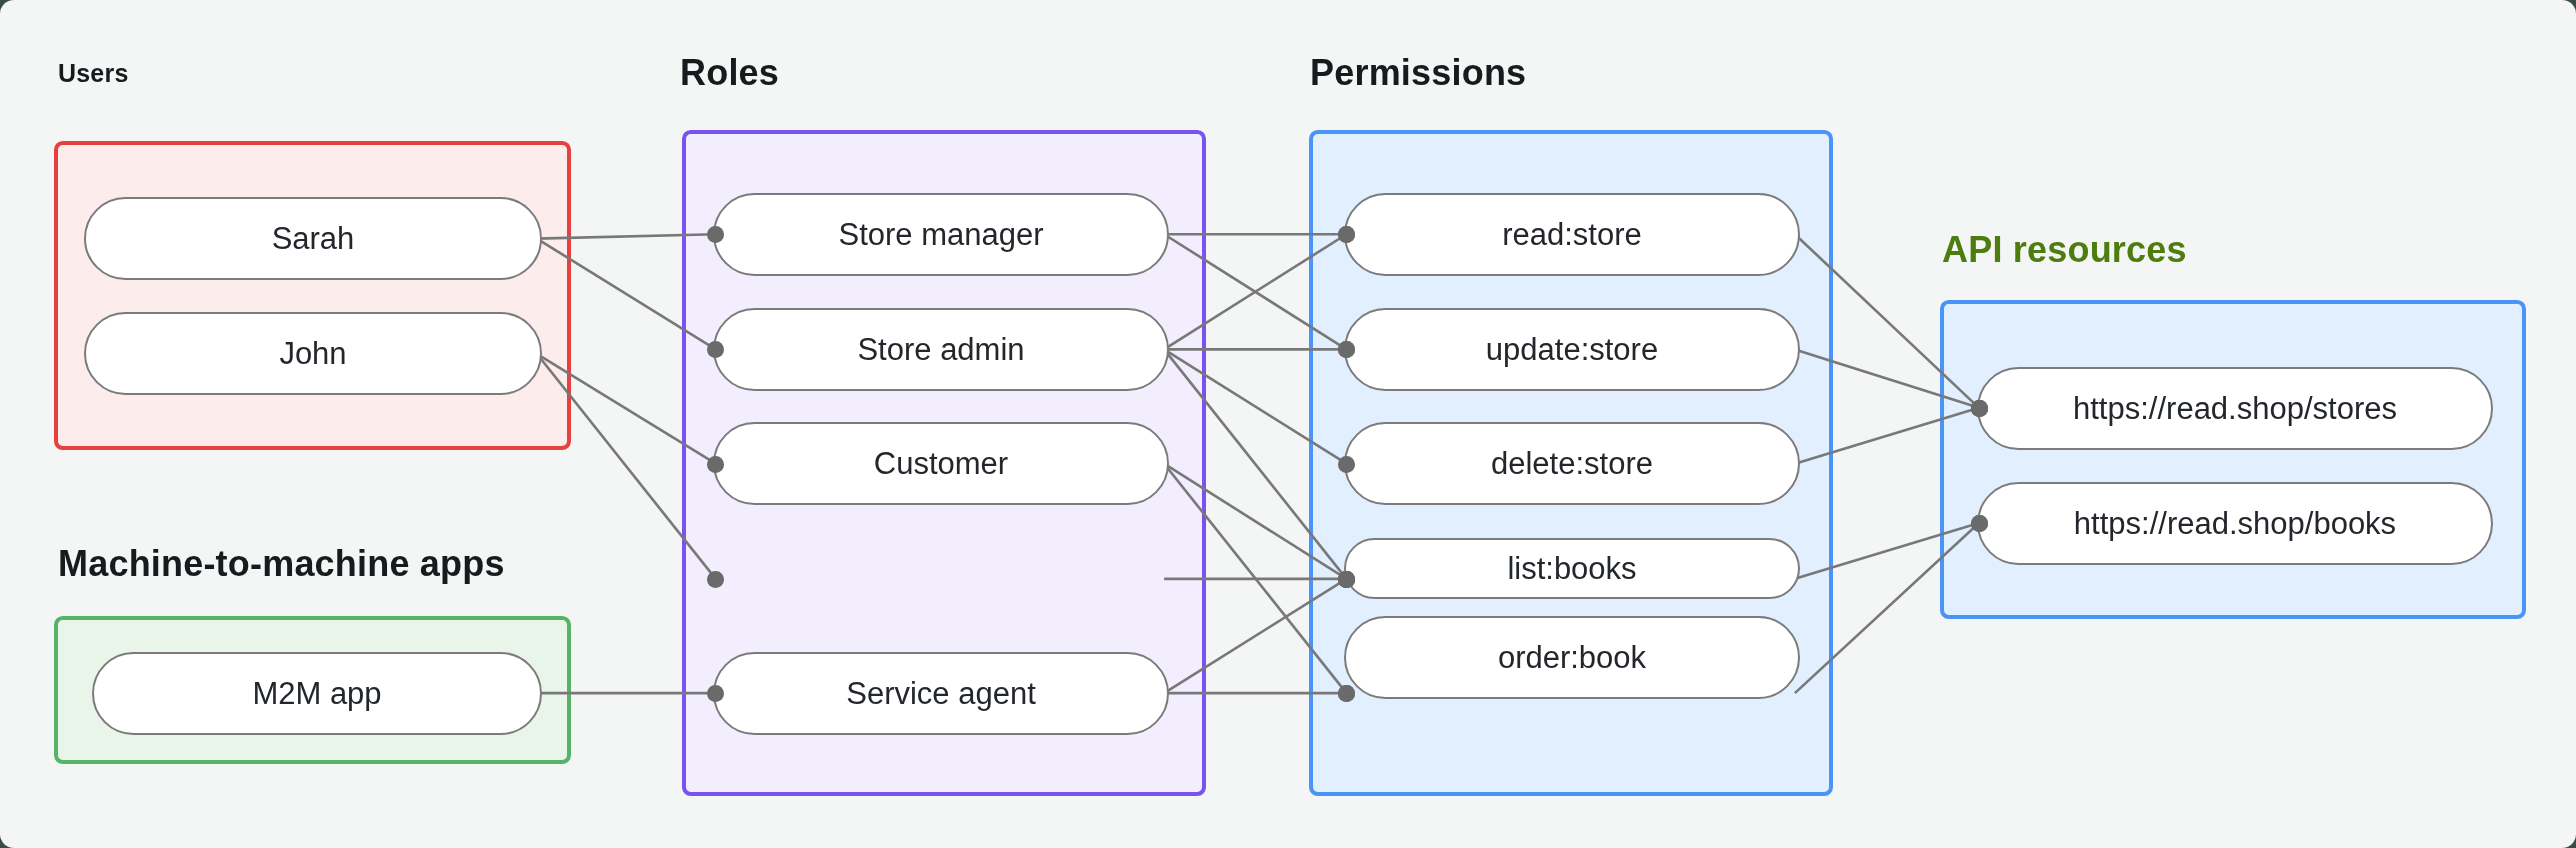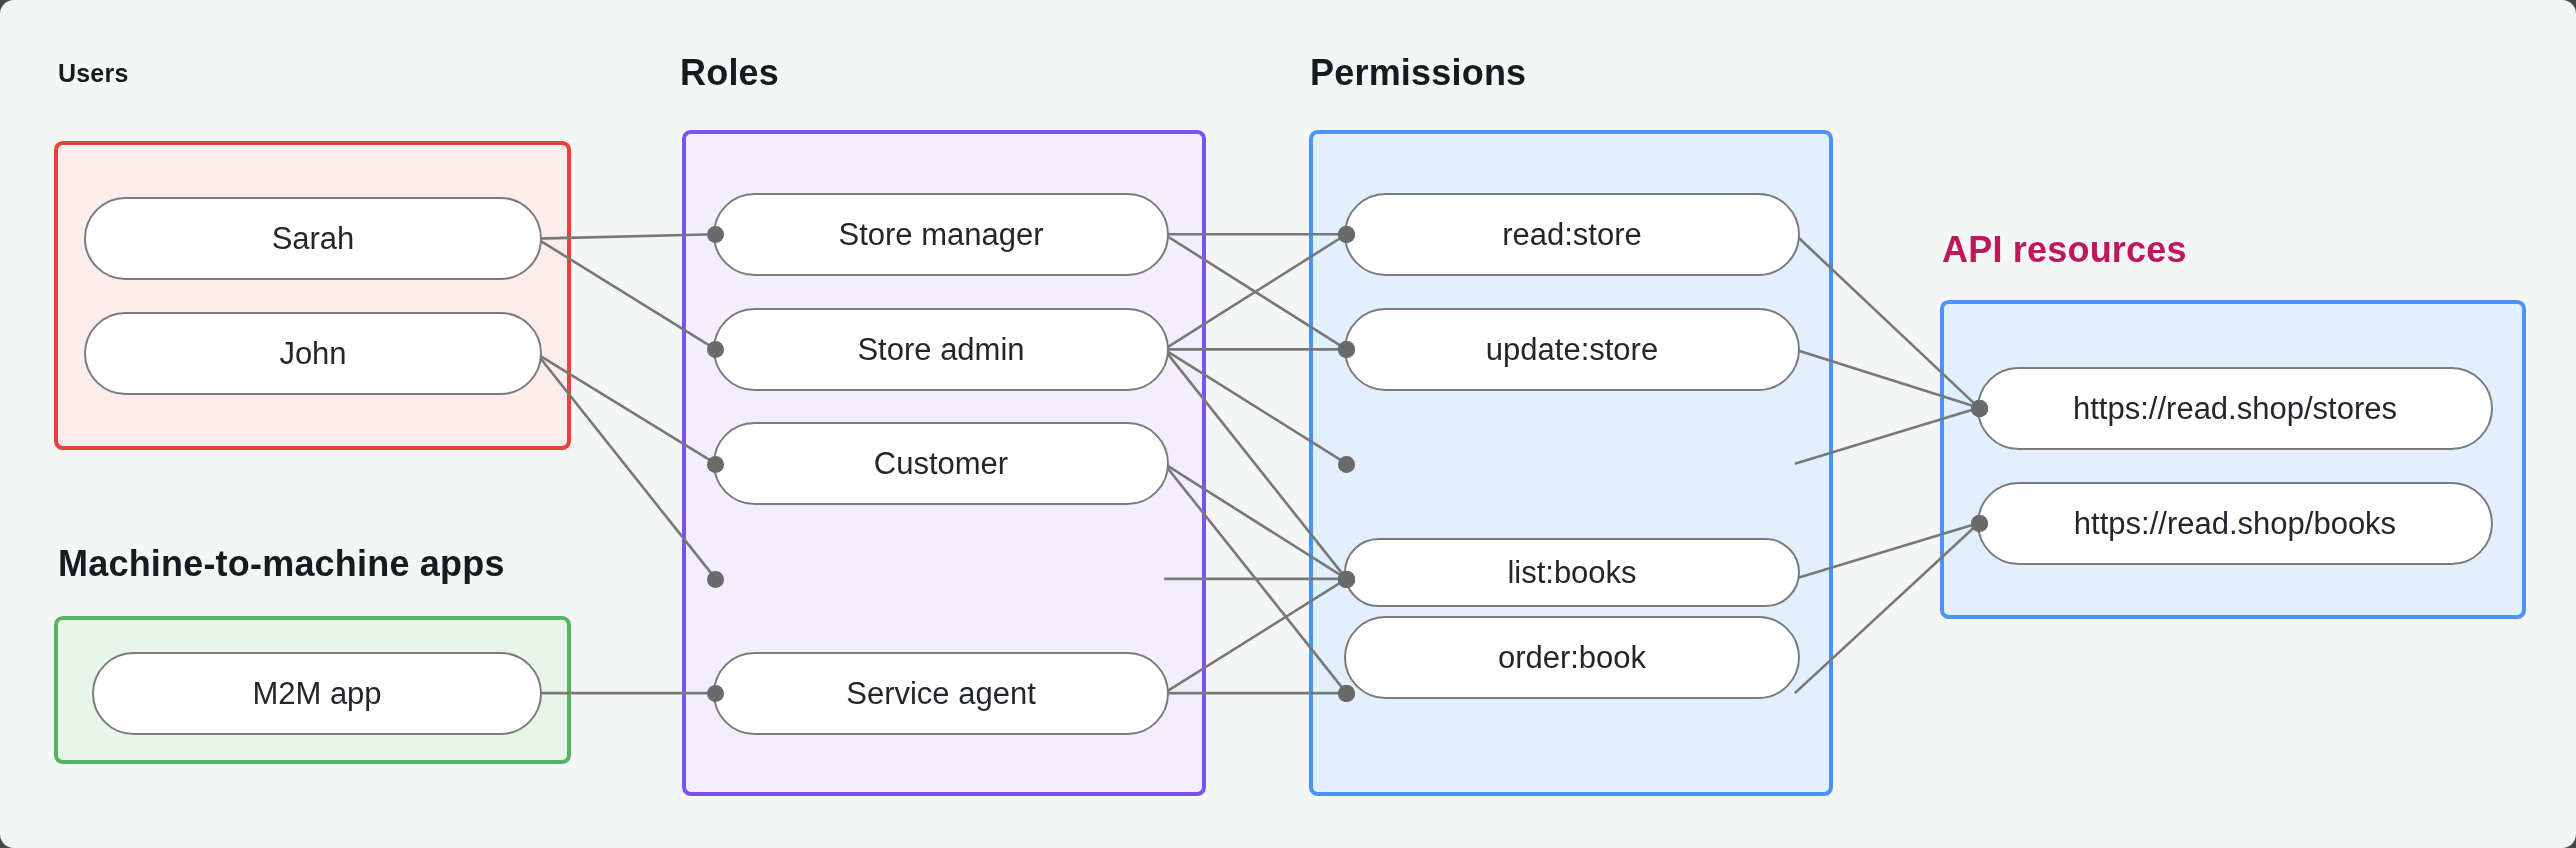--- a/index.html
+++ b/index.html
@@ -71,24 +71,25 @@
     <div class="group-box" style="left: 682px; top: 130px; width: 524px; height: 666px; border-width: 4.4px; border-color: rgb(123, 82, 242); background: rgb(243, 238, 254);"></div>
     <div class="group-label" style="left: 680px; top: 52px; font-size: 36px; color: rgb(23, 27, 30);">Roles</div>
     <div class="pill" style="left: 713px; top: 193px; width: 456px; height: 83px; font-size: 31px; color: rgb(35, 39, 43); background: rgb(255, 255, 255); border-color: rgb(123, 123, 123); border-width: 2.2px;">Store manager</div>
     <div class="pill" style="left: 713px; top: 308px; width: 456px; height: 83px; font-size: 31px; color: rgb(35, 39, 43); background: rgb(255, 255, 255); border-color: rgb(123, 123, 123); border-width: 2.2px;">Store admin</div>
     <div class="pill" style="left: 713px; top: 422px; width: 456px; height: 83px; font-size: 31px; color: rgb(35, 39, 43); background: rgb(255, 255, 255); border-color: rgb(123, 123, 123); border-width: 2.2px;">Customer</div>
     <div class="pill" style="left: 713px; top: 652px; width: 456px; height: 83px; font-size: 31px; color: rgb(35, 39, 43); background: rgb(255, 255, 255); border-color: rgb(123, 123, 123); border-width: 2.2px;">Service agent</div>
     <div class="group-box" style="left: 1309px; top: 130px; width: 524px; height: 666px; border-width: 4.4px; border-color: rgb(74, 148, 248); background: rgb(225, 239, 254);"></div>
     <div class="group-label" style="left: 1310px; top: 52px; font-size: 36px; color: rgb(23, 27, 30);">Permissions</div>
     <div class="pill" style="left: 1344px; top: 193px; width: 456px; height: 83px; font-size: 31px; color: rgb(35, 39, 43); background: rgb(255, 255, 255); border-color: rgb(123, 123, 123); border-width: 2.2px;">read:store</div>
     <div class="pill" style="left: 1344px; top: 308px; width: 456px; height: 83px; font-size: 31px; color: rgb(35, 39, 43); background: rgb(255, 255, 255); border-color: rgb(123, 123, 123); border-width: 2.2px;">update:store</div>
-    <div class="pill" style="left: 1344px; top: 538px; width: 456px; height: 69px; font-size: 31px; color: rgb(35, 39, 43); background: rgb(255, 255, 255); border-color: rgb(123, 123, 123); border-width: 2.2px;">list:books</div>
+    <div class="pill" style="left: 1344px; top: 422px; width: 456px; height: 83px; font-size: 31px; color: rgb(35, 39, 43); background: rgb(255, 255, 255); border-color: rgb(123, 123, 123); border-width: 2.2px;">delete:store</div>
+    <div class="pill" style="left: 1344px; top: 538px; width: 456px; height: 61px; font-size: 31px; color: rgb(35, 39, 43); background: rgb(255, 255, 255); border-color: rgb(123, 123, 123); border-width: 2.2px;">list:books</div>
     <div class="pill" style="left: 1344px; top: 616px; width: 456px; height: 83px; font-size: 31px; color: rgb(35, 39, 43); background: rgb(255, 255, 255); border-color: rgb(123, 123, 123); border-width: 2.2px;">order:book</div>
     <div class="group-box" style="left: 1940px; top: 300px; width: 586px; height: 319px; border-width: 4.4px; border-color: rgb(74, 148, 248); background: rgb(225, 239, 254);"></div>
-    <div class="group-label" style="left: 1942px; top: 229px; font-size: 36px; color: #be185d;">API resources</div>
+    <div class="group-label" style="left: 1942px; top: 229px; font-size: 36px; color: #4d7c0f;">API resources</div>
     <div class="pill" style="left: 1977px; top: 367px; width: 516px; height: 83px; font-size: 31px; color: rgb(35, 39, 43); background: rgb(255, 255, 255); border-color: rgb(123, 123, 123); border-width: 2.2px;">https://read.shop/stores</div>
     <div class="pill" style="left: 1977px; top: 482px; width: 516px; height: 83px; font-size: 31px; color: rgb(35, 39, 43); background: rgb(255, 255, 255); border-color: rgb(123, 123, 123); border-width: 2.2px;">https://read.shop/books</div>
     <div class="edge-dot" style="width: 16.6px; height: 16.6px; background: rgb(106, 106, 106); left: 707px; top: 226px;"></div>
     <div class="edge-dot" style="width: 16.6px; height: 16.6px; background: rgb(106, 106, 106); left: 707px; top: 341px;"></div>
     <div class="edge-dot" style="width: 16.6px; height: 16.6px; background: rgb(106, 106, 106); left: 707px; top: 456px;"></div>
     <div class="edge-dot" style="width: 16.6px; height: 16.6px; background: rgb(106, 106, 106); left: 707px; top: 571px;"></div>
     <div class="edge-dot" style="width: 16.6px; height: 16.6px; background: rgb(106, 106, 106); left: 707px; top: 685px;"></div>
     <div class="edge-dot" style="width: 16.6px; height: 16.6px; background: rgb(106, 106, 106); left: 1338px; top: 226px;"></div>
     <div class="edge-dot" style="width: 16.6px; height: 16.6px; background: rgb(106, 106, 106); left: 1338px; top: 341px;"></div>
     <div class="edge-dot" style="width: 16.6px; height: 16.6px; background: rgb(106, 106, 106); left: 1338px; top: 226px;"></div>

